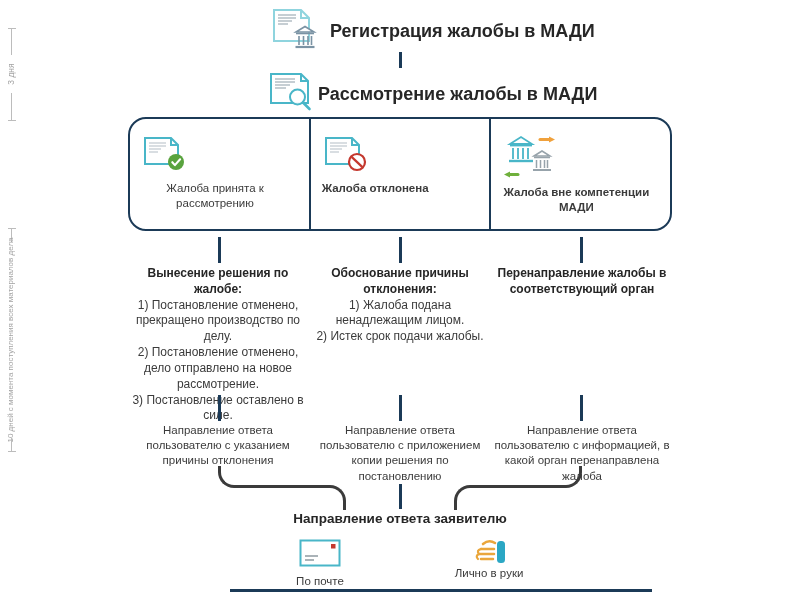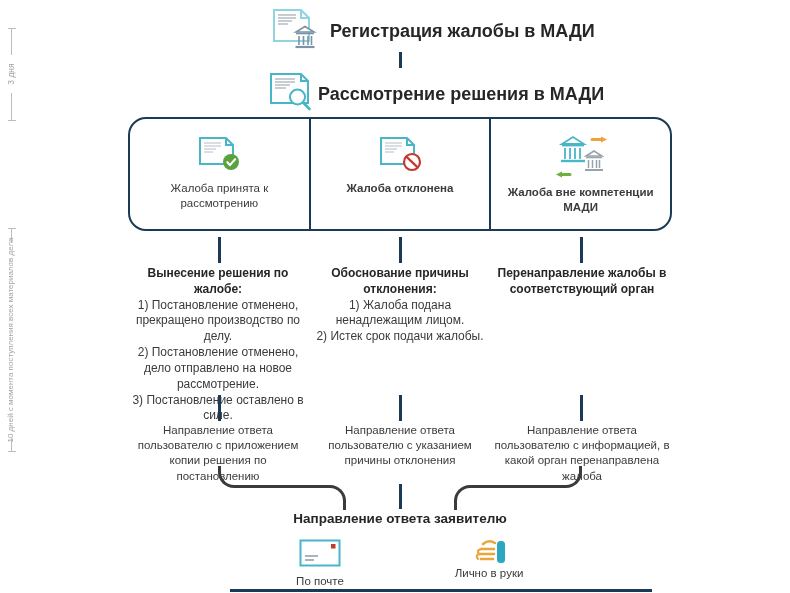--- a/index.html
+++ b/index.html
@@ -21,21 +21,21 @@
     position:relative;width:790px;height:593px;background:#ffffff;overflow:hidden;
     font-family:"Liberation Sans",sans-serif;color:var(--text);
   }
   .abs{position:absolute;}
   .vline{position:absolute;width:3px;background:var(--navy);}
   .step-label{position:absolute;font-weight:bold;font-size:18px;color:var(--heading);white-space:nowrap;}
   .outcome-box{
     position:absolute;left:128px;top:117px;width:544px;height:114px;
     border:2.5px solid var(--navy);border-radius:18px;display:flex;box-sizing:border-box;background:#fff;
   }
-  .outcome-cell{flex:1;display:flex;flex-direction:column;align-items:center;padding-top:13px;box-sizing:border-box;}
+  .outcome-cell{flex:1;display:flex;flex-direction:column;align-items:flex-start;padding-top:13px;box-sizing:border-box;padding-left:11px;}
   .outcome-cell + .outcome-cell{border-left:2px solid var(--navy);font-weight:bold;}
   .outcome-label{font-size:11.5px;color:var(--text);text-align:center;line-height:1.3;margin-top:7px;max-width:148px;}
   .details-row,.responses-row{position:absolute;left:127px;width:546px;display:flex;}
   .details-row{top:266px;}
   .responses-row{top:423px;}
   .detail-col{width:182px;box-sizing:border-box;padding:0 2px;text-align:center;font-size:12px;line-height:1.32;color:var(--text);}
   .detail-title{font-weight:bold;color:var(--heading);}
   .response-col{width:182px;box-sizing:border-box;padding:0 1px;text-align:center;font-size:11.5px;line-height:1.32;color:var(--text);}
   .bracket{position:absolute;box-sizing:border-box;border-color:var(--navy);}
   .final-title{position:absolute;left:250px;top:511px;width:300px;text-align:center;font-weight:bold;font-size:13.5px;color:var(--heading);}
@@ -80,21 +80,21 @@
 
   <span class="abs" style="left:266px;top:68px;">
     <svg width="50" height="46" viewBox="0 0 50 46">
       <path d="M5 6 h30 l7 7 v22 h-37 z" fill="#fff" stroke="var(--teal)" stroke-width="2"></path>
       <path d="M35 6 v7 h7" fill="none" stroke="var(--teal)" stroke-width="2"></path>
       <path d="M9 11 h20 M9 14 h20 M9 17 h15 M9 20 h11" stroke="var(--doc-line)" stroke-width="1.3"></path>
       <circle cx="31.5" cy="29" r="7.5" fill="rgba(255,255,255,0.92)" stroke="var(--teal)" stroke-width="2"></circle>
       <path d="M37 34.5 L43.5 41" stroke="var(--teal)" stroke-width="2.6" stroke-linecap="round"></path>
     </svg>
   </span>
-  <div class="step-label" style="left:318px;top:84px;">Рассмотрение решения в МАДИ</div>
+  <div class="step-label" style="left:318px;top:84px;">Рассмотрение жалобы в МАДИ</div>
 
   <div class="outcome-box">
     <div class="outcome-cell">
       <span>
         <svg width="46" height="42" viewBox="0 0 46 42">
           <path d="M4 6 h26 l7 7 v19 h-33 z" fill="#fff" stroke="var(--teal)" stroke-width="2"></path>
           <path d="M30 6 v7 h7" fill="none" stroke="var(--teal)" stroke-width="2"></path>
           <path d="M8 11 h17 M8 14 h17 M8 17 h12 M8 20 h9" stroke="var(--doc-line)" stroke-width="1.2"></path>
           <circle cx="35" cy="30" r="8" fill="var(--green)"></circle>
           <path d="M31.3 30.2 l2.6 2.9 l5.2 -5.8" fill="none" stroke="#fff" stroke-width="2.1" stroke-linecap="round" stroke-linejoin="round"></path>
@@ -154,22 +154,22 @@
     <div class="detail-col">
       <div class="detail-title">Перенаправление жалобы в соответствующий орган</div>
     </div>
   </div>
 
   <div class="vline" style="left:218px;top:395px;height:26px;"></div>
   <div class="vline" style="left:399px;top:395px;height:26px;"></div>
   <div class="vline" style="left:580px;top:395px;height:26px;"></div>
 
   <div class="responses-row">
+    <div class="response-col">Направление ответа пользователю с указанием причины отклонения</div>
     <div class="response-col">Направление ответа пользователю с приложением копии решения по постановлению</div>
-    <div class="response-col">Направление ответа пользователю с указанием причины отклонения</div>
     <div class="response-col">Направление ответа пользователю с информацией, в какой орган перенаправлена жалоба</div>
   </div>
 
   <div class="bracket" style="left:218px;top:466px;width:64px;height:22px;border-left:3px solid;border-bottom:3px solid;border-bottom-left-radius:16px;"></div>
   <div class="bracket" style="left:279px;top:485px;width:67px;height:25px;border-top:3px solid;border-right:3px solid;border-top-right-radius:16px;"></div>
   <div class="vline" style="left:399px;top:484px;height:25px;"></div>
   <div class="bracket" style="left:518px;top:466px;width:64px;height:22px;border-right:3px solid;border-bottom:3px solid;border-bottom-right-radius:16px;"></div>
   <div class="bracket" style="left:454px;top:485px;width:67px;height:25px;border-top:3px solid;border-left:3px solid;border-top-left-radius:16px;"></div>
 
   <div class="final-title">Направление ответа заявителю</div>

